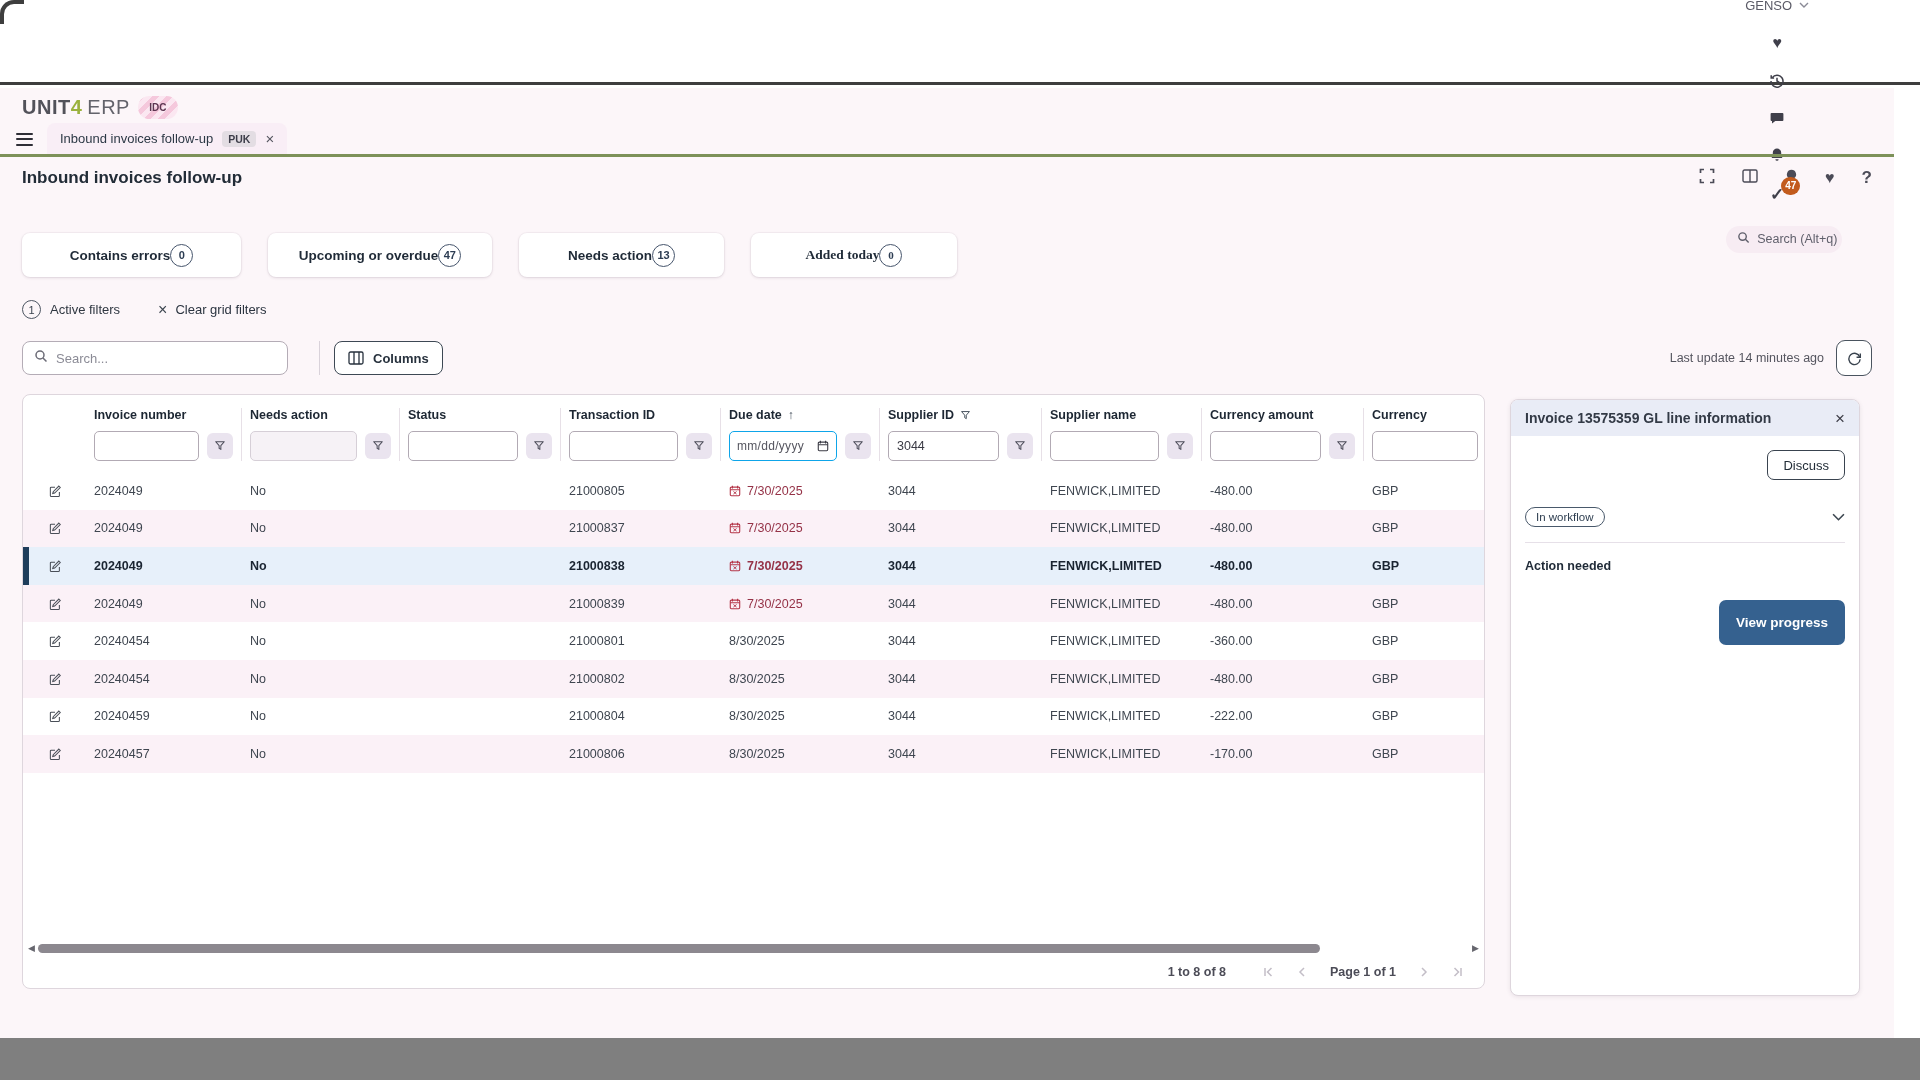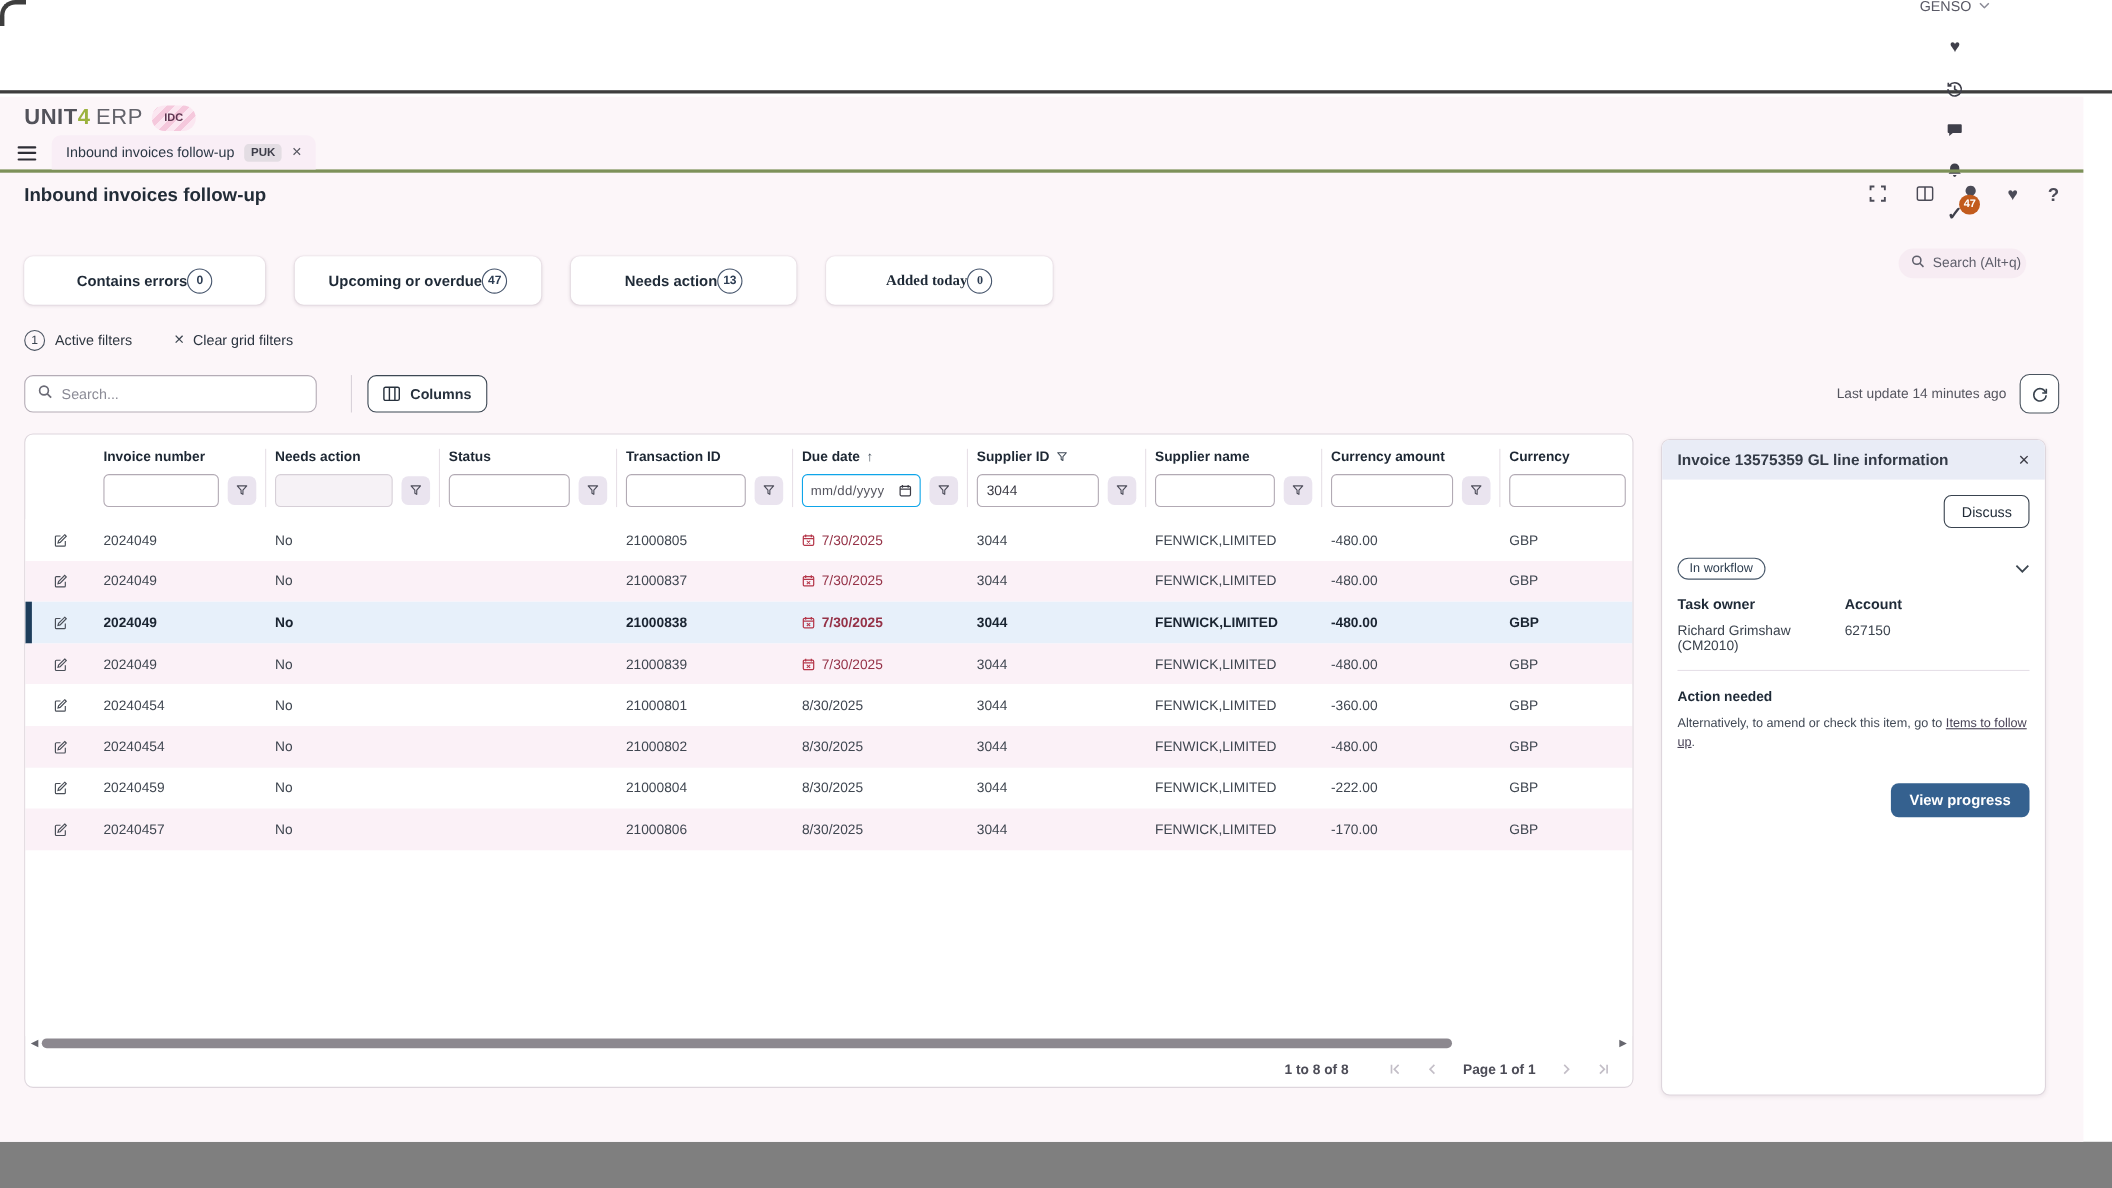--- a/index.html
+++ b/index.html
@@ -151,21 +151,21 @@
   .wf-row { margin-top:27px; display:flex; align-items:center; justify-content:space-between; }
   .wf-badge { border:1.2px solid #49596b; border-radius:11px; padding:3px 10px; font-size:11.5px; color:#2e3e50; }
   .wf-chev { background:none; border:none; color:#3c4650; cursor:pointer; display:flex; }
   .info-grid { margin-top:15px; display:grid; grid-template-columns:152px auto; row-gap:9px; }
   .info-label { font-size:13px; font-weight:700; color:#1f2a37; }
   .info-value { font-size:12.5px; color:#3a424d; }
   .panel-divider { margin-top:15px; height:1px; background:#e6e0e8; }
   .action-title { margin-top:16px; font-size:12.5px; font-weight:700; color:#1f2a37; }
   .action-p { margin-top:10px; font-size:11.5px; line-height:1.5; color:#424a56; }
   .action-link { color:#4a4458; text-decoration:underline; cursor:pointer; }
-  .view-progress-btn { align-self:flex-end; margin-top:27px; height:31px; padding:0 17px; background:#35618f;
+  .view-progress-btn { align-self:flex-end; margin-top:27px; height:45px; padding:0 17px; background:#35618f;
     border:none; border-radius:7px; font-size:13.5px; font-weight:700; color:#fff; cursor:pointer; font-family:inherit; }
 </style>
 </head>
 <body>
 
 <div class="chrome-top">
   <div class="chrome-corner"></div>
 </div>
 <div class="bottom-bar"></div>
 
@@ -696,28 +696,21 @@
         <div class="panel-body">
           <button class="discuss-btn">Discuss</button>
           <div class="wf-row">
             <span class="wf-badge">In workflow</span>
             <button class="wf-chev">
               <svg viewBox="0 0 12 7" width="13" height="8" fill="none" stroke="currentColor" stroke-width="1.5">
                   <path d="M1 1l5 5 5-5"></path>
                 </svg>
             </button>
           </div>
-          <div class="info-grid">
-            <span class="info-label">Task owner</span>
-            <span class="info-label">Account</span>
-            <span class="info-value">Richard Grimshaw (CM2010)</span>
-            <span class="info-value">627150</span>
-          </div>
           <div class="panel-divider"></div>
           <div class="action-title">Action needed</div>
-          <p class="action-p"><span>Alternatively, to amend or check this item, go to </span><span class="action-link">Items to follow up</span><span>.</span></p>
           <button class="view-progress-btn">View progress</button>
         </div>
       </div>
 
     </div>
   </div>
 </div>
 
 </body></html>

